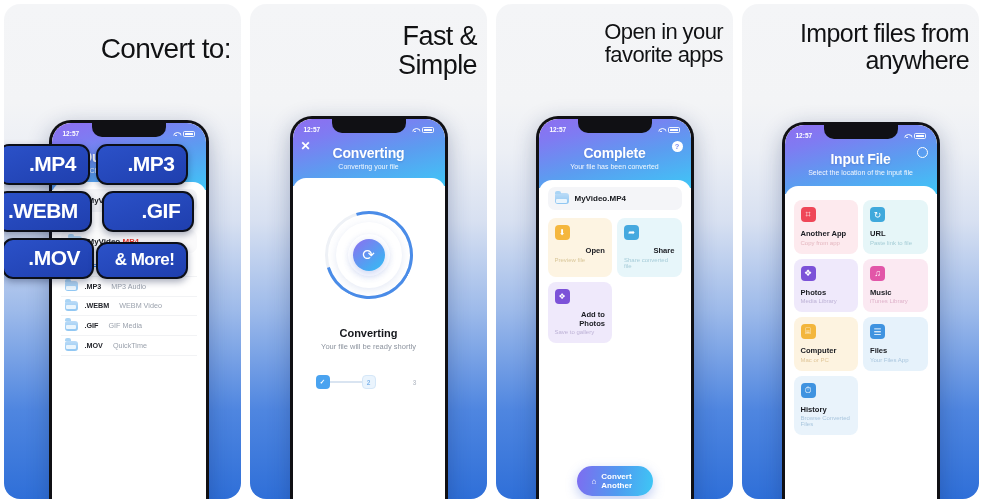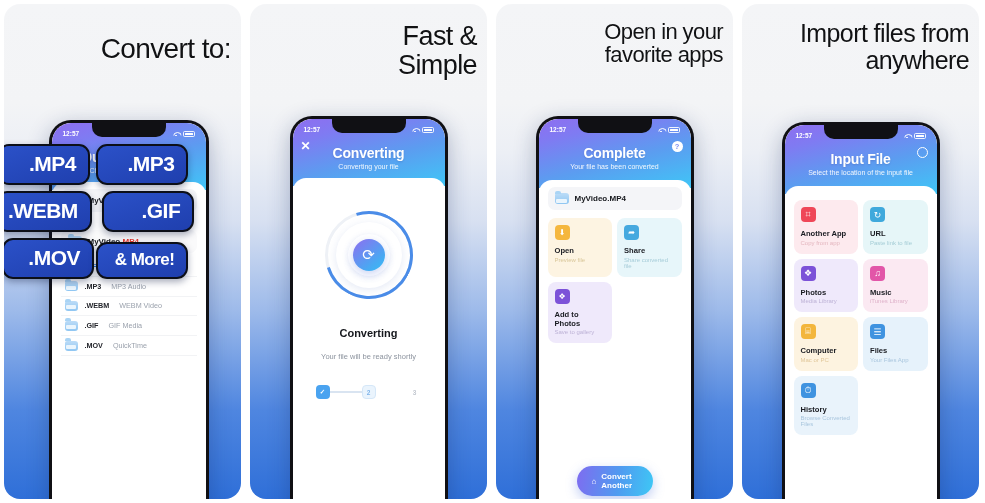--- a/index.html
+++ b/index.html
@@ -192,21 +192,21 @@
   }
   .spin-core{
     position:absolute; left:50%; top:50%; transform:translate(-50%,-50%);
     width:32px; height:32px; border-radius:50%;
     background:linear-gradient(140deg,#8e6ef0,#4aa8f2 70%,#35bdf5);
     display:flex; align-items:center; justify-content:center;
     color:#fff; font-size:15px;
     box-shadow:0 3px 10px rgba(80,110,220,.3);
   }
   .conv-title{ text-align:center; font-size:11px; font-weight:700; color:#15171c; margin-top:28px; }
-  .conv-sub{ text-align:center; font-size:7.5px; color:#8d949f; margin-top:13px; }
+  .conv-sub{ text-align:center; font-size:7.5px; color:#8d949f; margin-top:3px; }
   .steps{
     display:flex; align-items:center; justify-content:center;
     gap:0; margin-top:24px;
   }
   .step{
     width:14px; height:14px; border-radius:4px;
     display:flex; align-items:center; justify-content:center;
     font-size:6.5px; font-weight:700;
   }
   .step.done{ background:#4aa3f0; color:#fff; }
@@ -220,21 +220,21 @@
   .card{
     width:calc(50% - 2.5px);
     border-radius:8px; padding:7px 7px 8px;
     min-height:44px;
   }
   .card .c-icon{
     width:15px; height:15px; border-radius:4px; margin-bottom:6px;
     display:flex; align-items:center; justify-content:center;
     font-size:8px; color:#fff;
   }
-  .card .c-title{ font-size:7.6px; font-weight:700; color:#1a1c22; }
+  .card .c-title{ font-size:7.6px; font-weight:700; color:#1a1c22;text-align:right; }
   .card .c-sub{ font-size:6px; margin-top:1.5px; }
 
   .convert-another{
     position:absolute; left:50%; transform:translateX(-50%);
     bottom:16px; z-index:7;
     display:flex; align-items:center; gap:5px;
     padding:6px 15px; border-radius:20px;
     background:linear-gradient(100deg,#7f6cf0,#4f9bf0 55%,#3ec8f5);
     color:#fff; font-size:8px; font-weight:700;
     box-shadow:0 4px 12px rgba(70,110,220,.35);

